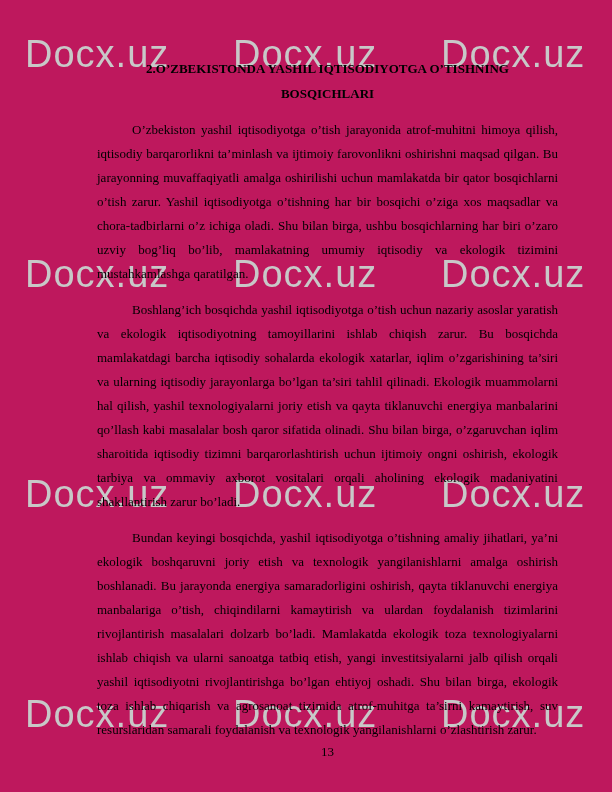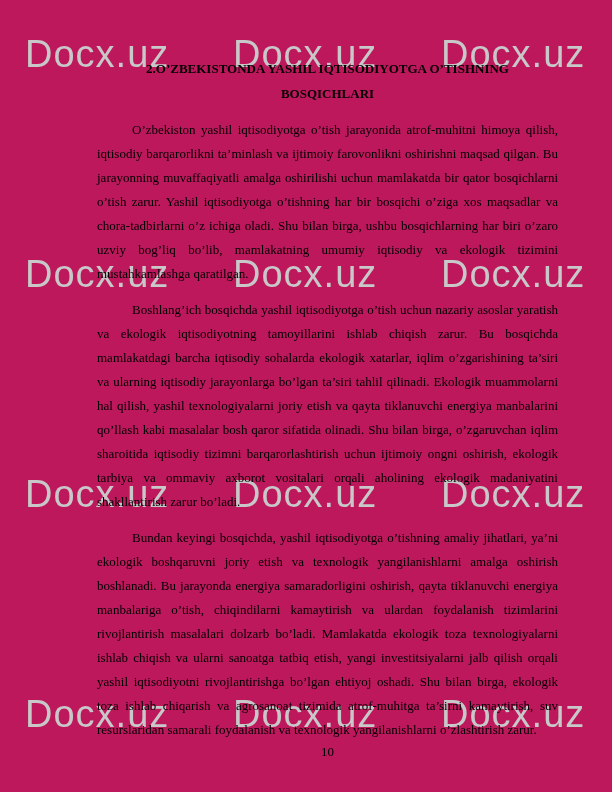--- a/index.html
+++ b/index.html
@@ -96,15 +96,15 @@
     <span class="wm r3 c2" style="color: rgb(200, 200, 200);">Docx.uz</span>
   </div>
 
   <div class="content">
     <h1 class="doc-title">2.O’ZBEKISTONDA YASHIL IQTISODIYOTGA O’TISHNING BOSQICHLARI</h1>
     <p class="body-par">O’zbekiston yashil iqtisodiyotga o’tish jarayonida atrof-muhitni himoya qilish, iqtisodiy barqarorlikni ta’minlash va ijtimoiy farovonlikni oshirishni maqsad qilgan. Bu jarayonning muvaffaqiyatli amalga oshirilishi uchun mamlakatda bir qator bosqichlarni o’tish zarur. Yashil iqtisodiyotga o’tishning har bir bosqichi o’ziga xos maqsadlar va chora-tadbirlarni o’z ichiga oladi. Shu bilan birga, ushbu bosqichlarning har biri o’zaro uzviy bog’liq bo’lib, mamlakatning umumiy iqtisodiy va ekologik tizimini mustahkamlashga qaratilgan.</p>
     <p class="body-par">Boshlang’ich bosqichda yashil iqtisodiyotga o’tish uchun nazariy asoslar yaratish va ekologik iqtisodiyotning tamoyillarini ishlab chiqish zarur. Bu bosqichda mamlakatdagi barcha iqtisodiy sohalarda ekologik xatarlar, iqlim o’zgarishining ta’siri va ularning iqtisodiy jarayonlarga bo’lgan ta’siri tahlil qilinadi. Ekologik muammolarni hal qilish, yashil texnologiyalarni joriy etish va qayta tiklanuvchi energiya manbalarini qo’llash kabi masalalar bosh qaror sifatida olinadi. Shu bilan birga, o’zgaruvchan iqlim sharoitida iqtisodiy tizimni barqarorlashtirish uchun ijtimoiy ongni oshirish, ekologik tarbiya va ommaviy axborot vositalari orqali aholining ekologik madaniyatini shakllantirish zarur bo’ladi.</p>
     <p class="body-par">Bundan keyingi bosqichda, yashil iqtisodiyotga o’tishning amaliy jihatlari, ya’ni ekologik boshqaruvni joriy etish va texnologik yangilanishlarni amalga oshirish boshlanadi. Bu jarayonda energiya samaradorligini oshirish, qayta tiklanuvchi energiya manbalariga o’tish, chiqindilarni kamaytirish va ulardan foydalanish tizimlarini rivojlantirish masalalari dolzarb bo’ladi. Mamlakatda ekologik toza texnologiyalarni ishlab chiqish va ularni sanoatga tatbiq etish, yangi investitsiyalarni jalb qilish orqali yashil iqtisodiyotni rivojlantirishga bo’lgan ehtiyoj oshadi. Shu bilan birga, ekologik toza ishlab chiqarish va agrosanoat tizimida atrof-muhitga ta’sirni kamaytirish, suv resurslaridan samarali foydalanish va texnologik yangilanishlarni o’zlashtirish zarur.</p>
   </div>
 
-  <div class="page-number">10</div>
+  <div class="page-number">13</div>
 
 </div>
 
 </body></html>

